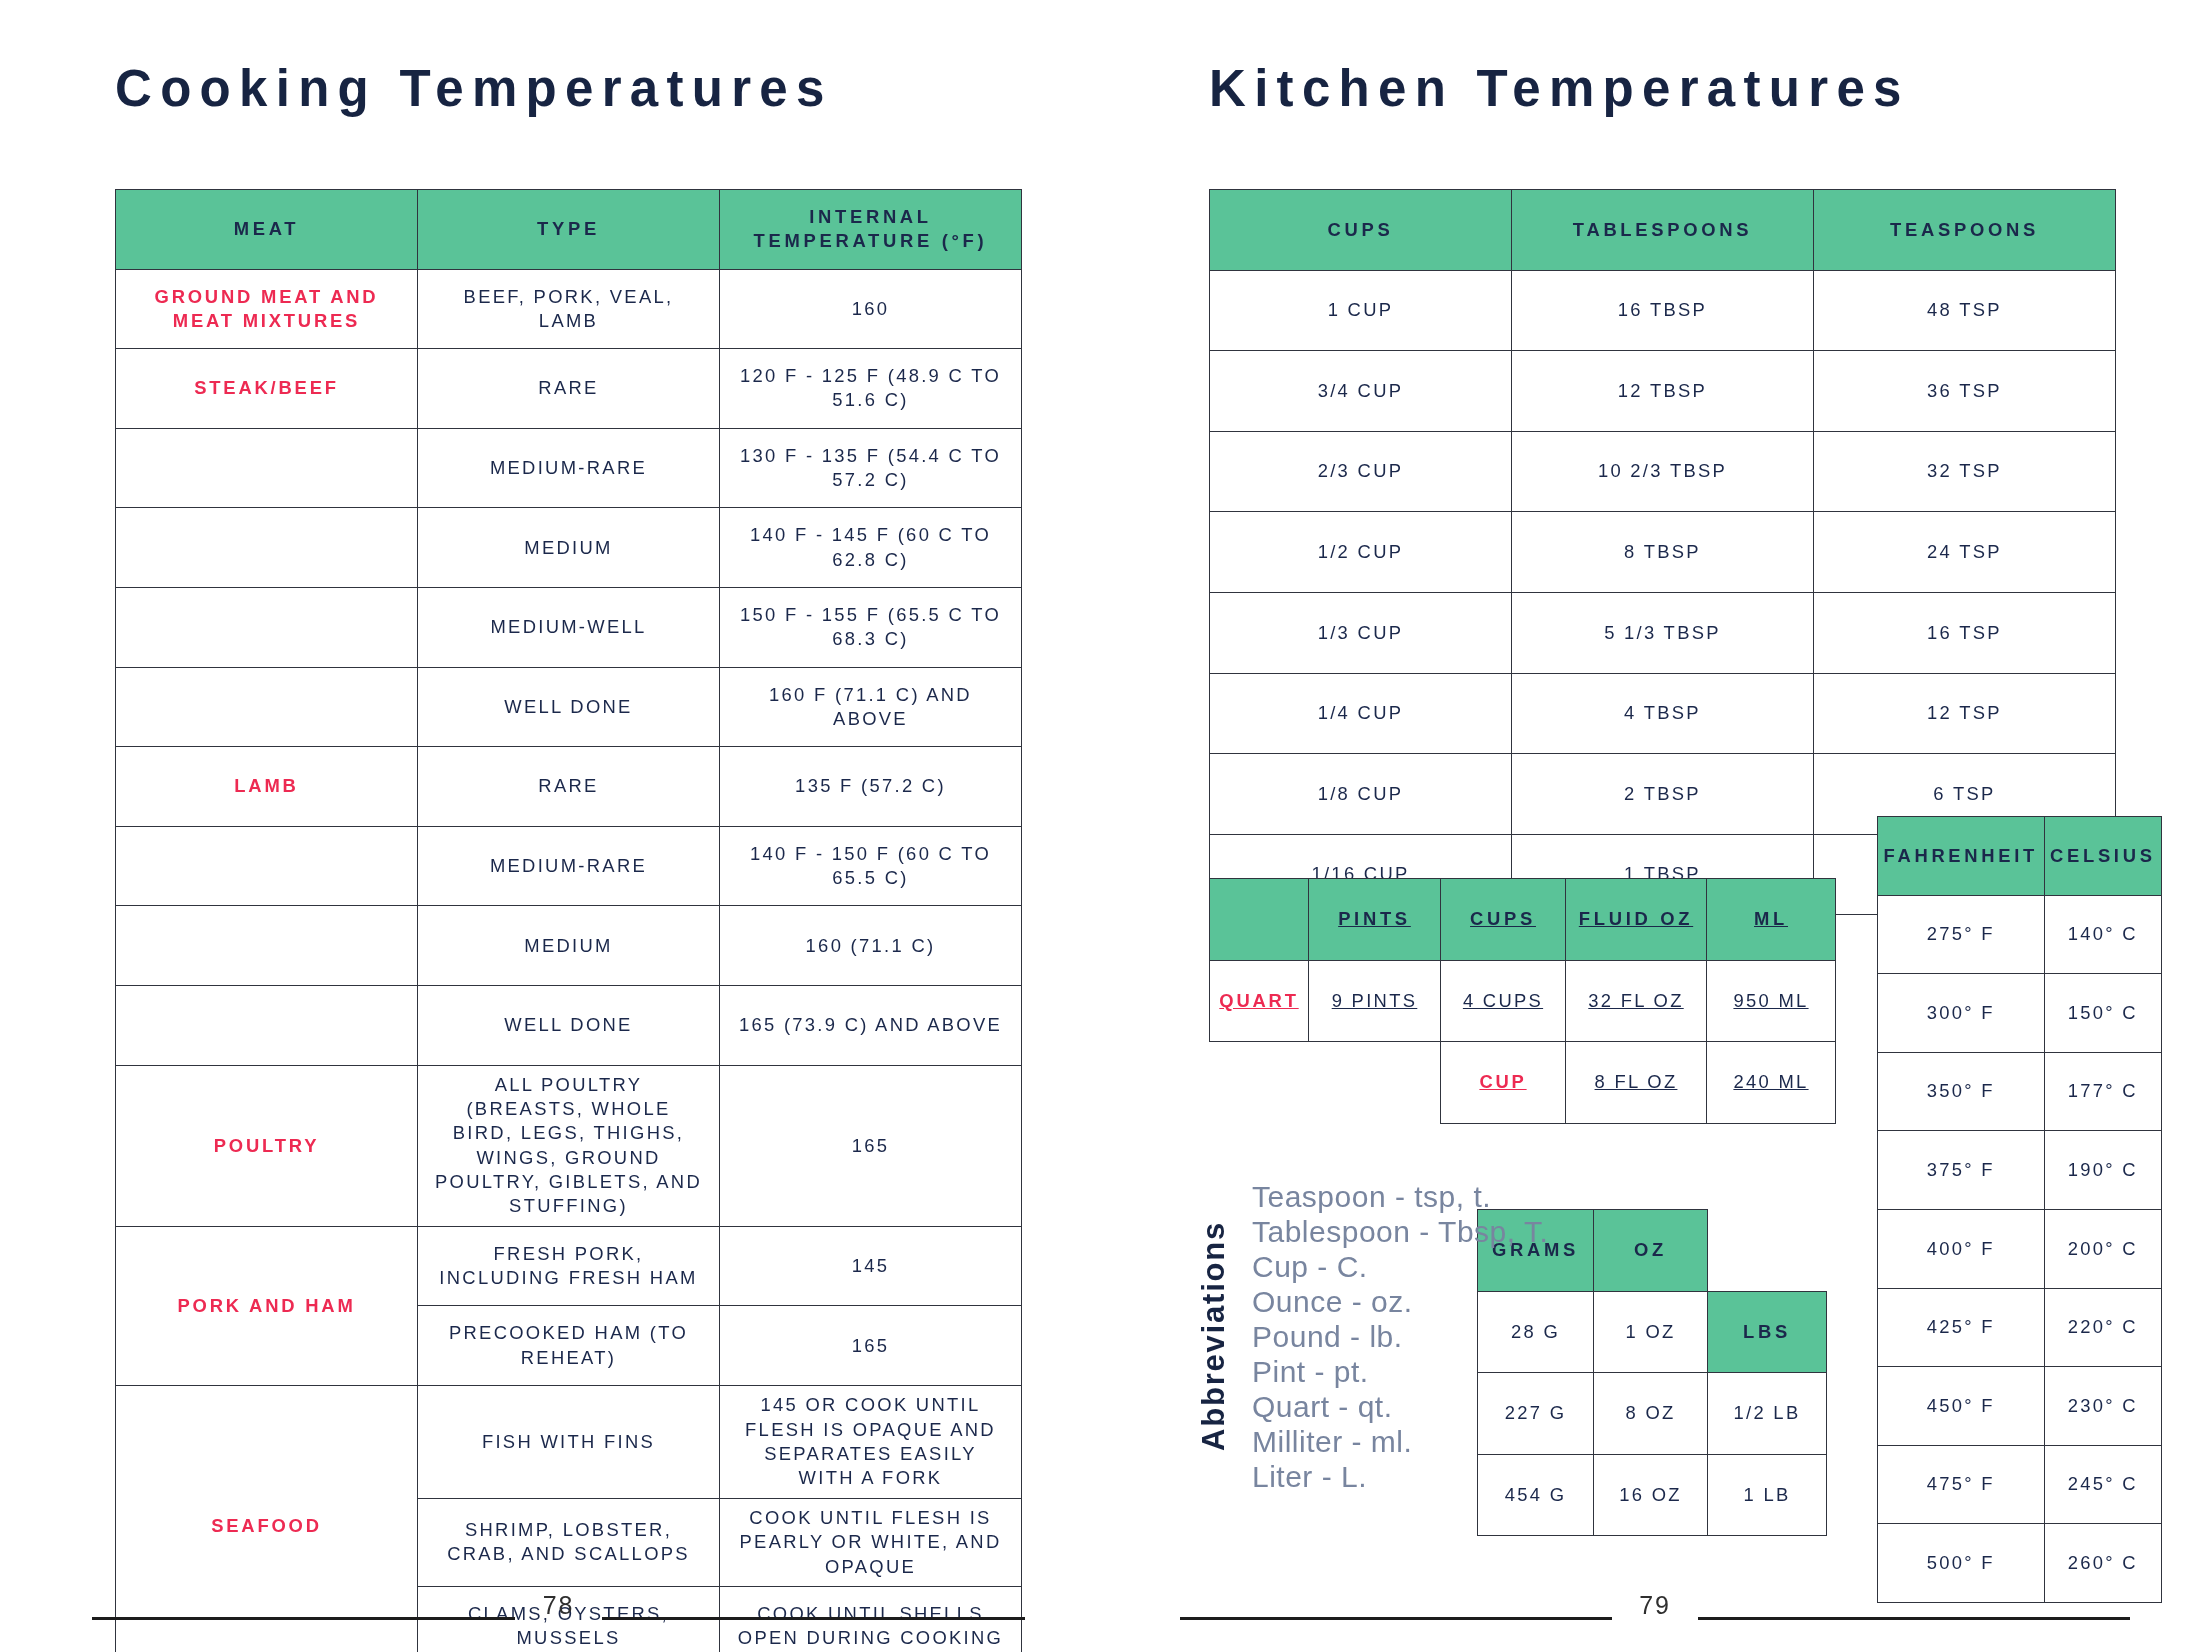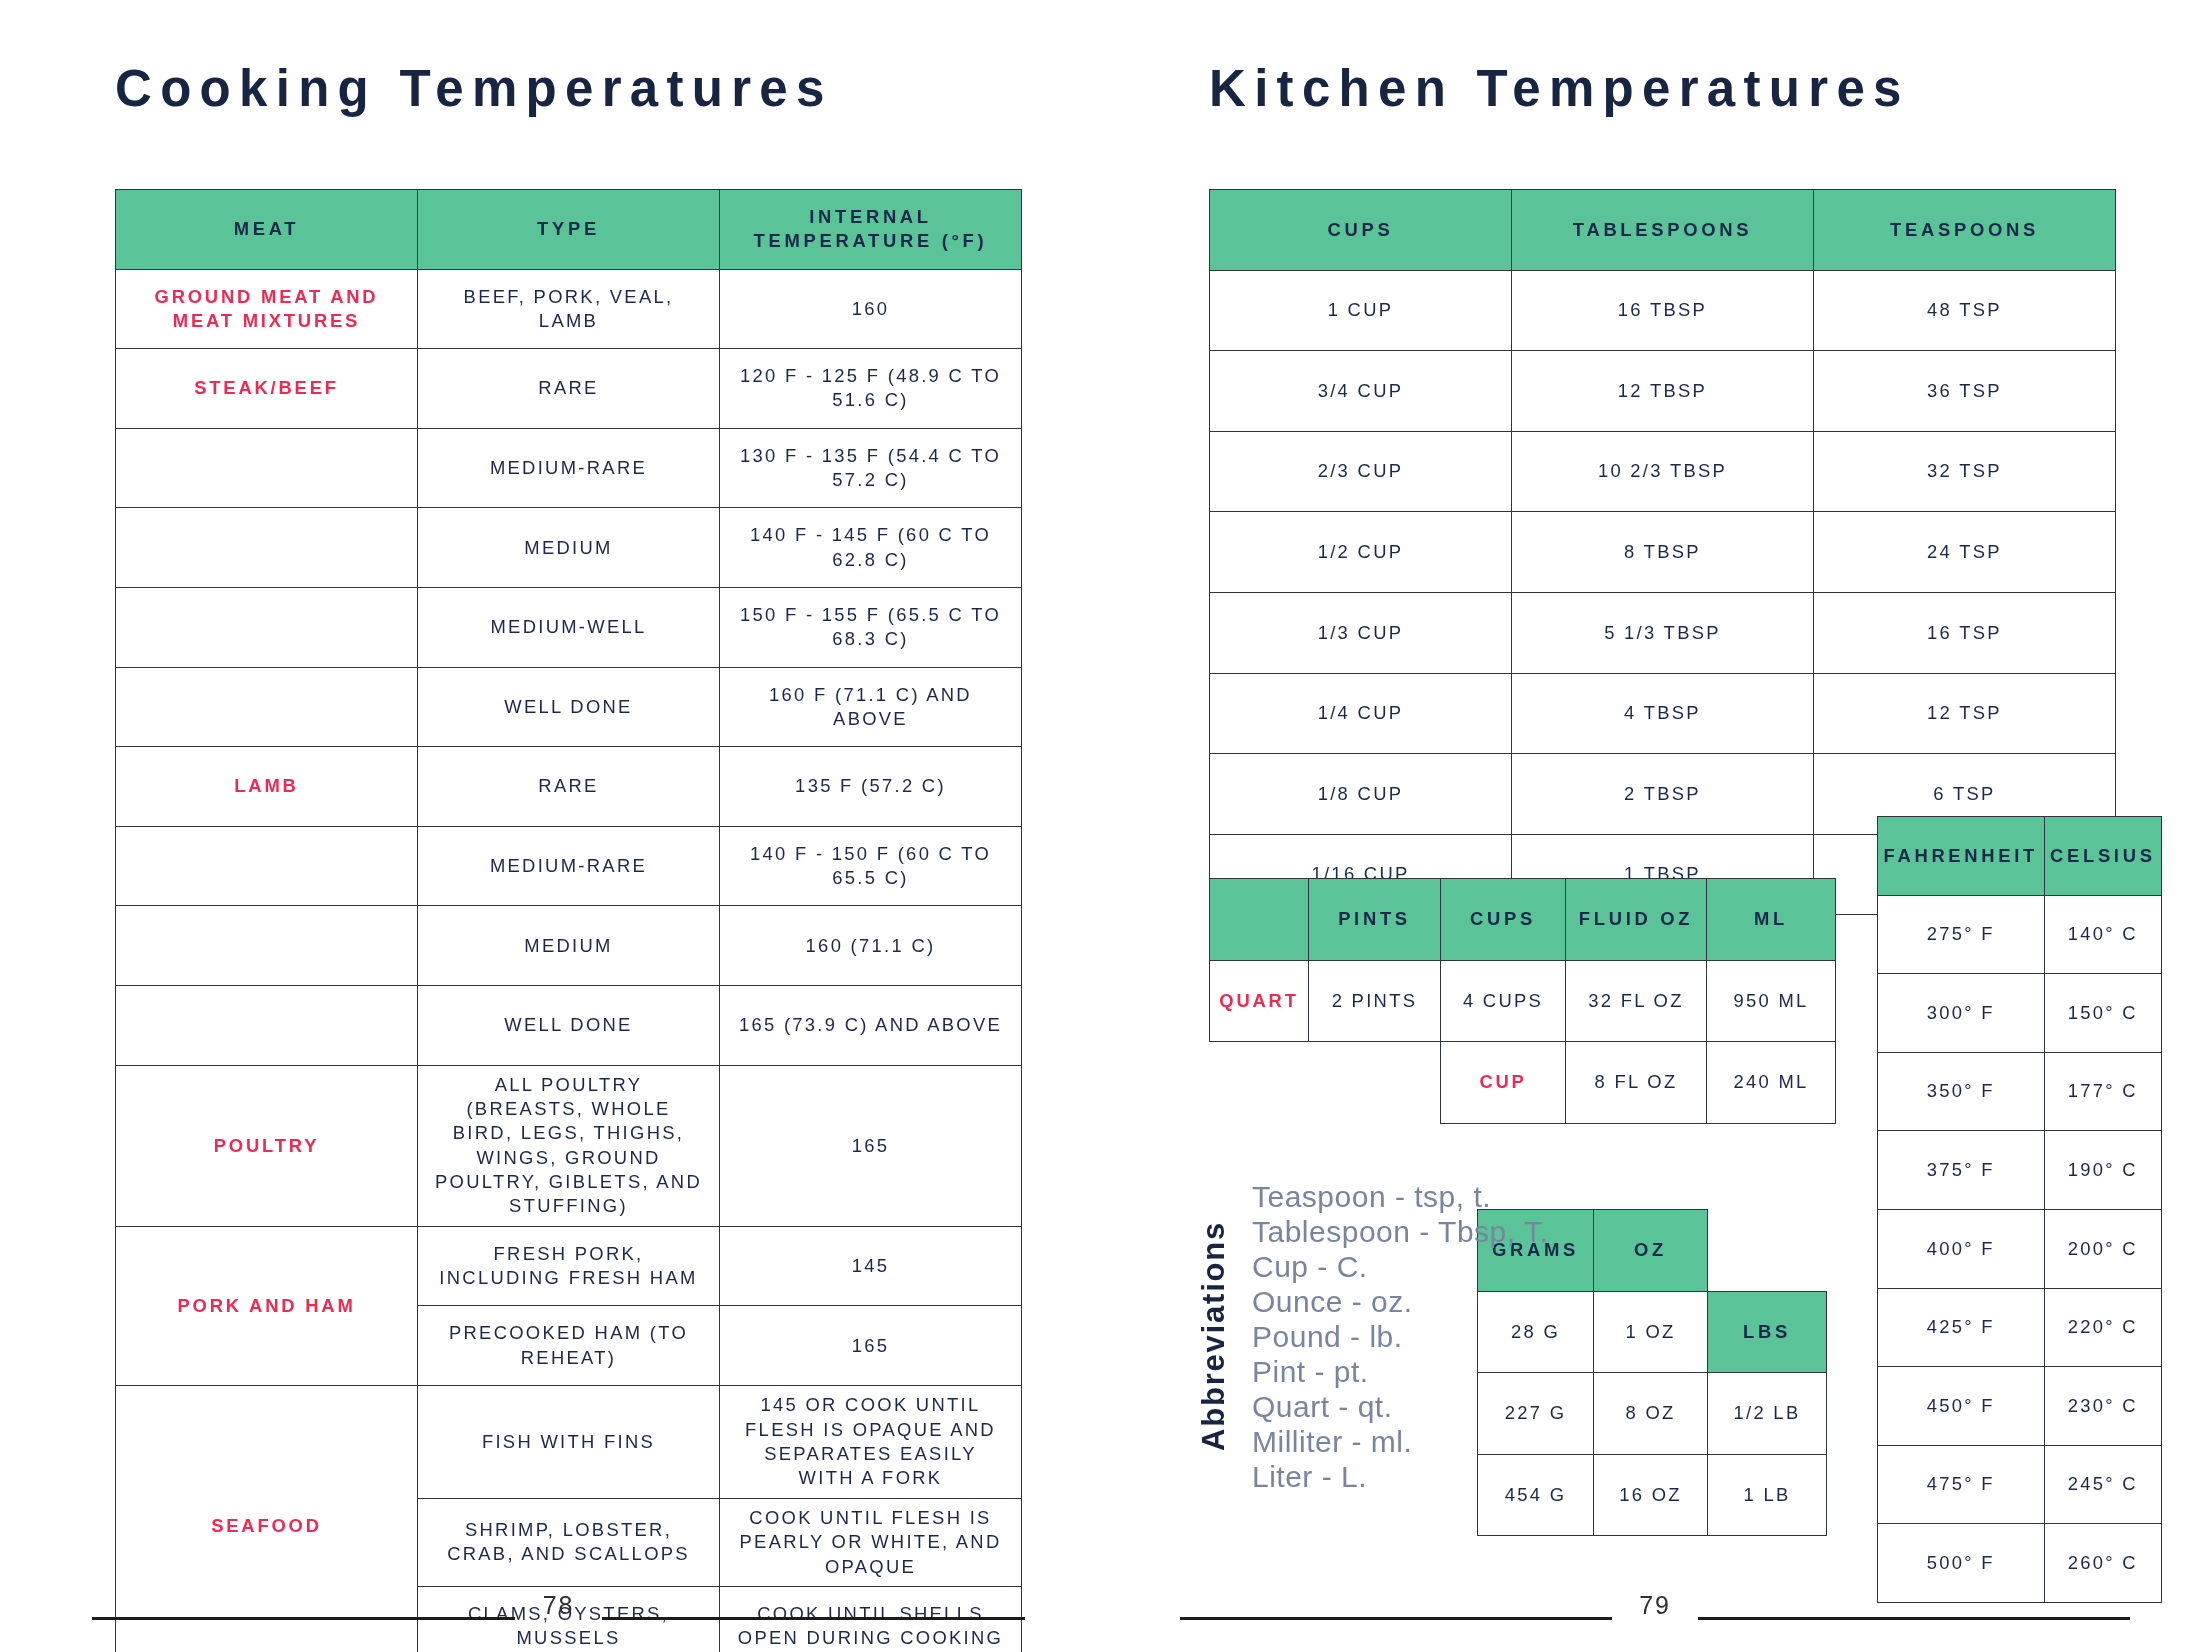--- a/index.html
+++ b/index.html
@@ -18,21 +18,21 @@
   td{border:1.8px solid var(--border);text-align:center;vertical-align:middle;
      font-size:18.4px;letter-spacing:2.3px;line-height:1.32;padding:7.3px 14.7px;height:64px;
      color:var(--navy);background:#fff;}
   td.hdr{background:var(--green);font-weight:700;letter-spacing:3.7px;}
   td.red{color:var(--red);font-weight:700;letter-spacing:2.8px;}
   td.ghost{border:none;background:transparent;}
   #meat-table{position:absolute;top:189px;left:0;width:907px;table-layout:fixed;}
   #cups-table{position:absolute;top:189px;left:0;width:907px;table-layout:fixed;}
   #cups-table td{height:65px;}
   #volume-table{position:absolute;top:878px;left:0;table-layout:fixed;}
-  #volume-table td{height:66px;padding:7.3px 5.5px;}
+  #volume-table td{height:66px;padding:7.3px 5.5px;text-decoration:underline;}
   #temperature-table{position:absolute;top:816px;left:668px;table-layout:fixed;}
   #temperature-table td{height:63px;padding:7.3px 5.5px;}
   #weight-table{position:absolute;top:1209px;left:268px;table-layout:fixed;}
   #weight-table td{height:66px;padding:7.3px 5.5px;}
   #abbrev{position:absolute;top:1177px;left:-13px;display:flex;align-items:center;}
   #abbrev-title{writing-mode:vertical-rl;transform:rotate(180deg);font-weight:700;
                 font-size:31px;letter-spacing:1.8px;color:var(--title);height:318px;
                 text-align:center;}
   #abbrev-list{list-style:none;margin:0 0 0 20px;padding:0;}
   #abbrev-list li{font-size:30px;line-height:35px;color:var(--slate);letter-spacing:0.5px;}
@@ -199,21 +199,21 @@
         <tbody>
           <tr>
             <td class="hdr"></td>
             <td class="hdr">PINTS</td>
             <td class="hdr">CUPS</td>
             <td class="hdr">FLUID OZ</td>
             <td class="hdr">ML</td>
           </tr>
           <tr>
             <td class="red">QUART</td>
-            <td>2 PINTS</td>
+            <td>9 PINTS</td>
             <td>4 CUPS</td>
             <td>32 FL OZ</td>
             <td>950 ML</td>
           </tr>
           <tr>
             <td class="ghost"></td>
             <td class="ghost"></td>
             <td class="red">CUP</td>
             <td>8 FL OZ</td>
             <td>240 ML</td>

